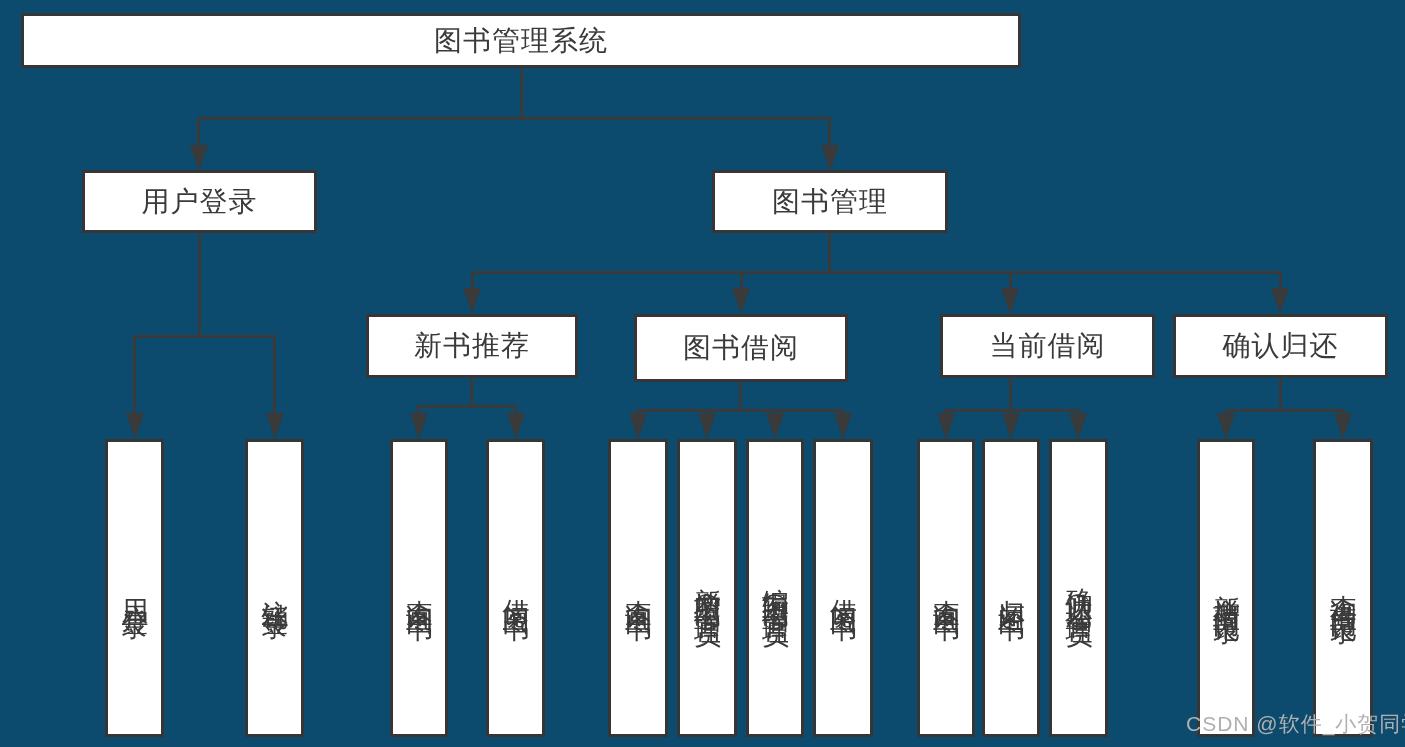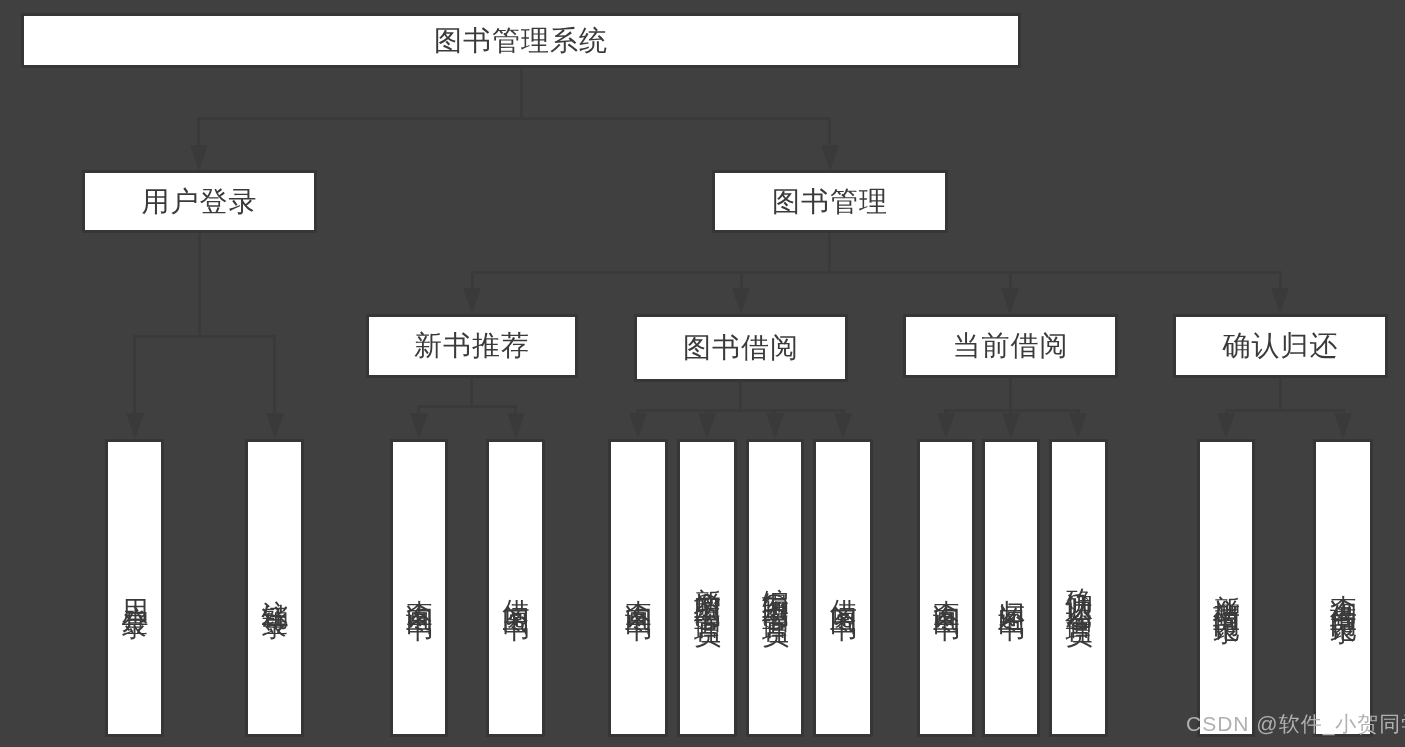--- a/index.html
+++ b/index.html
@@ -1,20 +1,20 @@
 <!DOCTYPE html>
 <html><head>
 <meta charset="utf-8">
 <style>
   html, body { margin: 0; padding: 0; background: #ffffff; }
   #canvas {
     position: relative;
     width: 1405px;
     height: 747px;
-    background: #404040;
+    background: #0c4a6e;
     font-family: "Liberation Sans", "DejaVu Sans", sans-serif;
     color: #333333;
     overflow: hidden;
   }
   .node {
     position: absolute;
     box-sizing: border-box;
     border: 3px solid #363636;
     background: #ffffff;
     display: flex;
@@ -85,21 +85,21 @@
   </div>
 
   <div class="node" style="left:712px; top:170px; width:236px; height:63px;">
     <span>图书管理</span>
   </div>
 
   <div class="node" style="left:634px; top:314px; width:214px; height:68px;">
     <span>图书借阅</span>
   </div>
 
-  <div class="node" style="left:903px; top:314px; width:215px; height:64px;">
+  <div class="node" style="left:940px; top:314px; width:215px; height:64px;">
     <span>当前借阅</span>
   </div>
 
   <div class="node" style="left:1173px; top:314px; width:215px; height:64px;">
     <span>确认归还</span>
   </div>
 
   <div class="leaf" style="left:105px; top:439px; width:59px; height:298px;">
     <span class="vtext">用户登录</span>
   </div>

